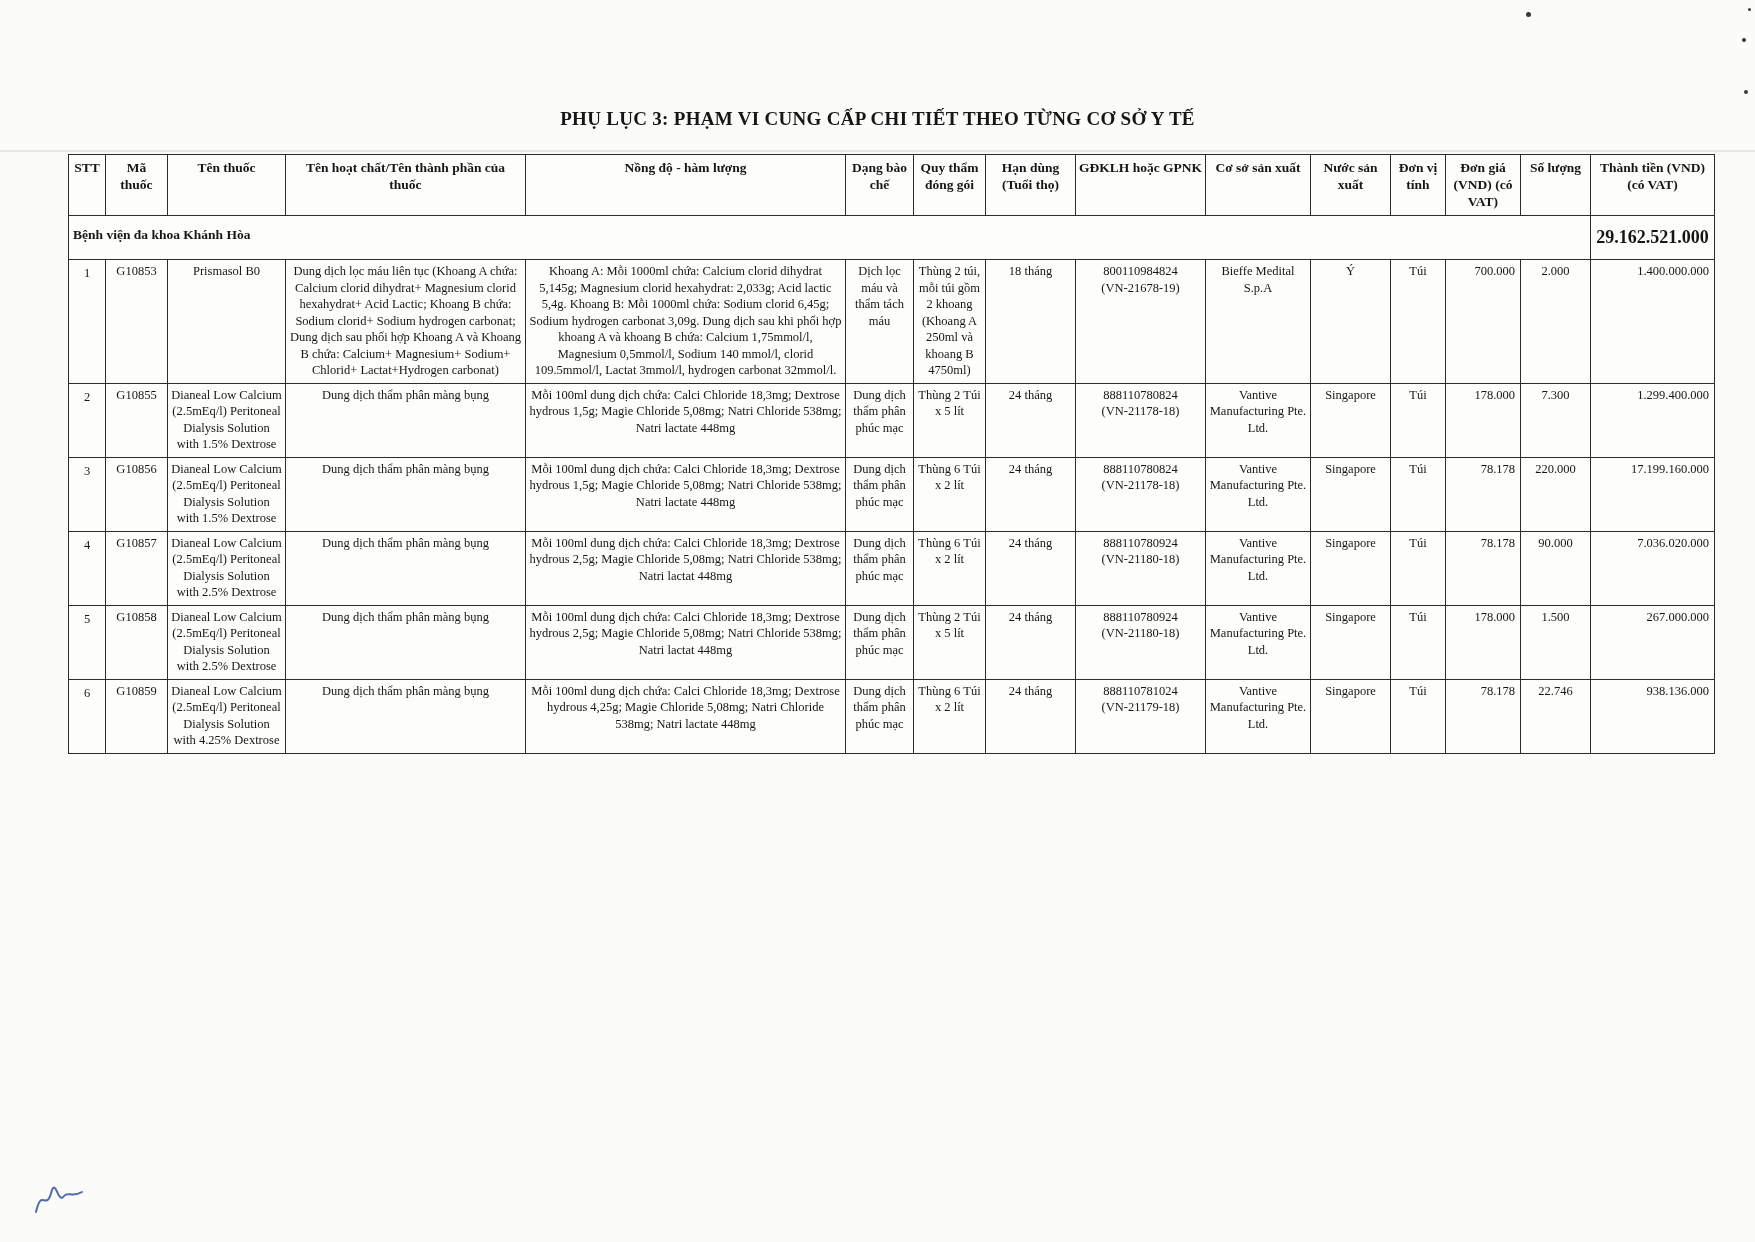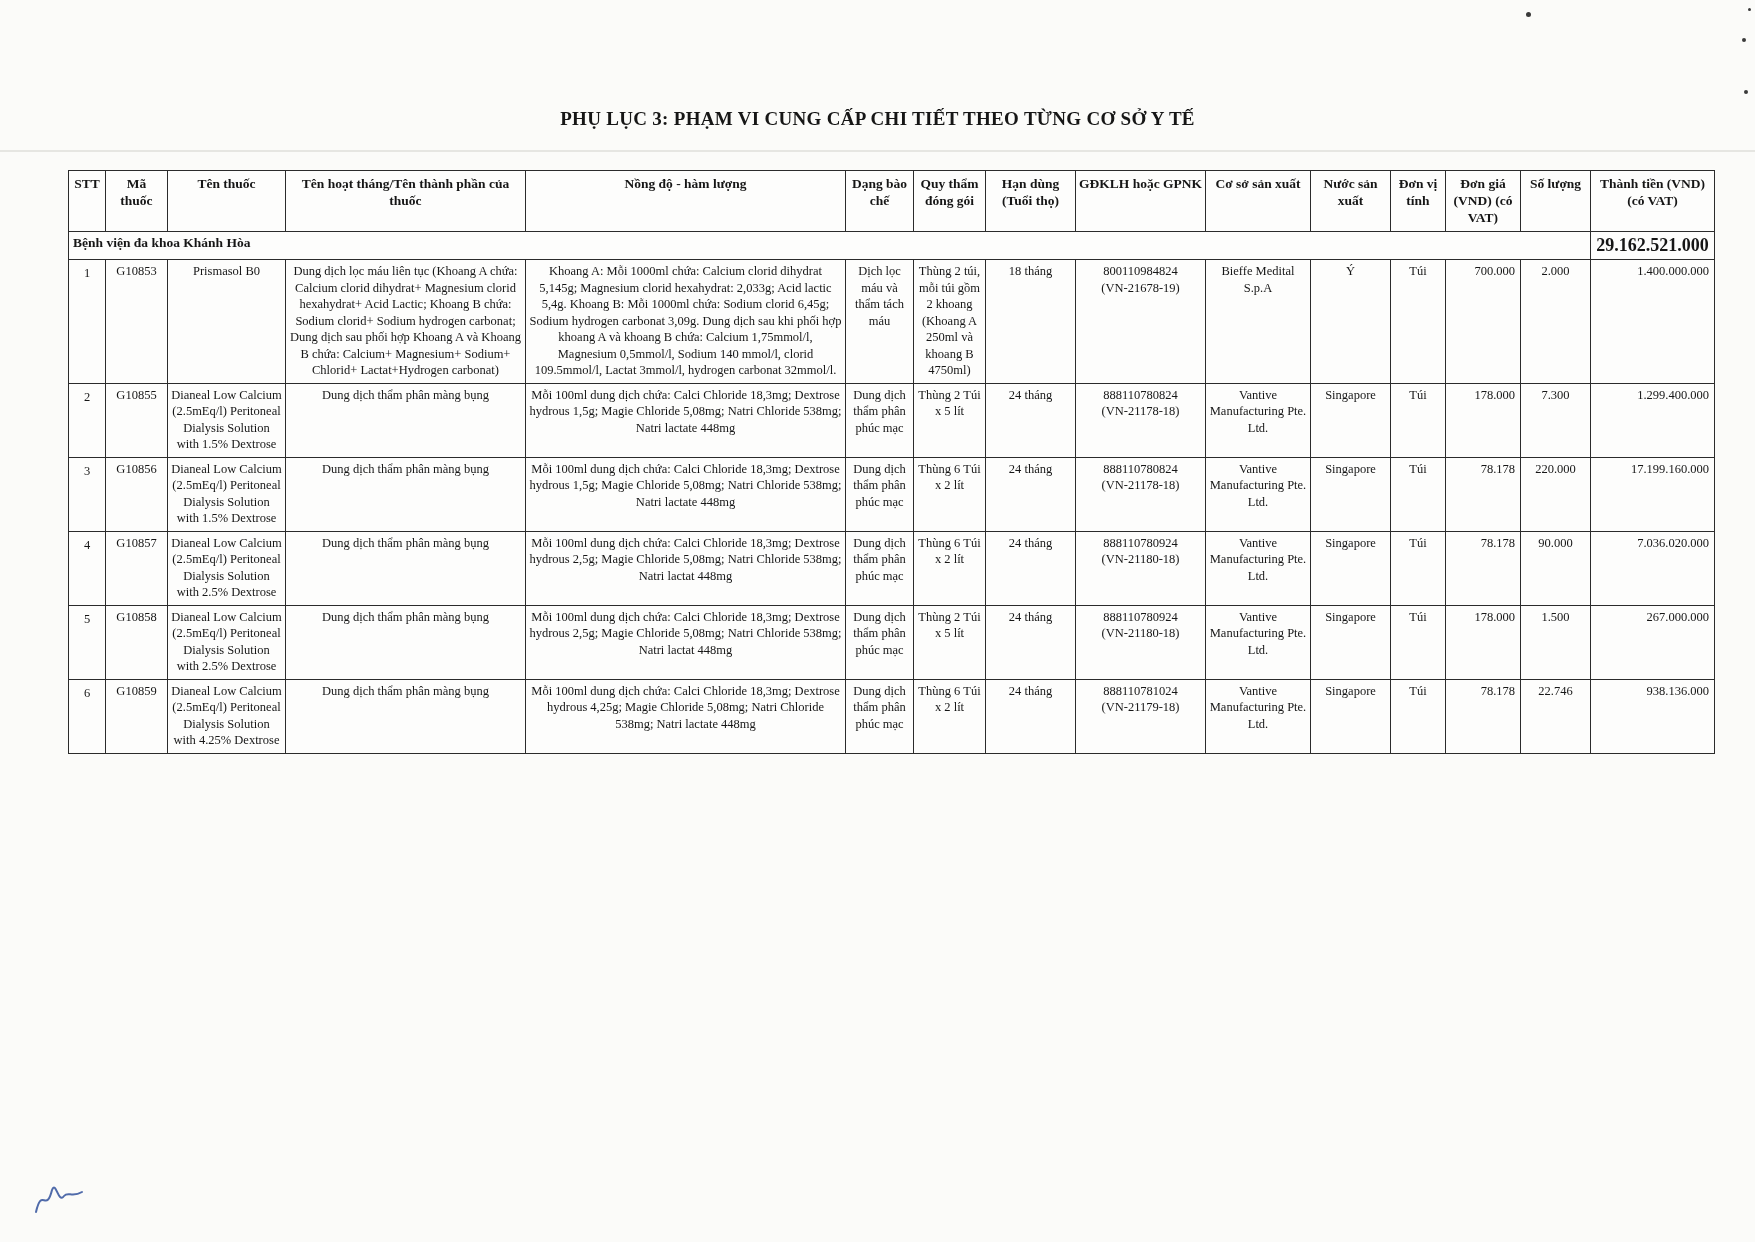--- a/index.html
+++ b/index.html
@@ -12,35 +12,35 @@
     position:relative;
   }
   .page{position:absolute;inset:0;}
   .scan-line{position:absolute;left:0;width:1755px;height:2px;background:#e6e6e2;}
   .speck{position:absolute;background:#3a3a3a;border-radius:50%;}
   .doc-header{position:absolute;top:108px;left:0;width:1755px;text-align:center;}
   .doc-title{font-size:19px;font-weight:bold;letter-spacing:.3px;}
   .doc-subtitle{font-size:15px;margin-top:6px;}
   .doc-subtitle .it{font-style:italic;}
   .doc-subtitle .bd{font-weight:bold;}
-  .tbl-wrap{position:absolute;left:68px;top:170px;width:1646px;}
+  .tbl-wrap{position:absolute;left:68px;top:154px;width:1646px;}
   table{border-collapse:collapse;table-layout:fixed;width:1646px;background:#fdfdfc;}
   td,th{
     border:1.4px solid #2b2b2b;
     vertical-align:top;
     padding:3px 3px 4px 3px;
     font-size:12.5px;
     line-height:1.32;
     text-align:center;
     white-space:pre-line;
     word-wrap:break-word;
   }
   th{font-weight:bold;font-size:13.5px;line-height:1.25;padding-top:5px;}
   th .sub{font-weight:bold;}
-  .section-row td{padding:2px 4px;}
+  .section-row td{padding:10px 4px;}
   .section-name{font-weight:bold;text-align:left;font-size:13.5px;}
   .section-total{font-weight:bold;text-align:center;font-size:18px;}
   td.col-don_gia, td.col-thanh_tien{text-align:right;padding-right:5px;}
   td.col-stt{padding-top:5px;}
   tr.data-row td{height:100%;}
   .r1 td{height:192px;}
   .r2 td{height:142px;}
   .r3 td{height:142px;}
   .r4 td{height:144px;}
   .r5 td{height:142px;}
@@ -79,21 +79,21 @@
           <col style="width:55px">
         <col style="width:75px">
           <col style="width:70px">
           <col style="width:124px">
       </colgroup>
       <thead>
         <tr>
           <th><span>STT</span></th>
           <th><span>Mã thuốc</span></th>
           <th><span>Tên thuốc</span></th>
-          <th><span>Tên hoạt tháng/Tên thành phần của thuốc</span></th>
+          <th><span>Tên hoạt chất/Tên thành phần của thuốc</span></th>
           <th><span>Nồng độ - hàm lượng</span></th>
           <th><span>Dạng bào chế</span></th>
           <th><span>Quy thẩm đóng gói</span></th>
           <th><span>Hạn dùng (Tuổi thọ)</span></th>
           <th><span>GĐKLH hoặc GPNK</span></th>
           <th><span>Cơ sở sản xuất</span></th>
           <th><span>Nước sản xuất</span></th>
           <th><span>Đơn vị tính</span></th>
           <th><span>Đơn giá (VND) </span><span class="sub">(có VAT)</span></th>
           <th><span>Số lượng</span></th>

